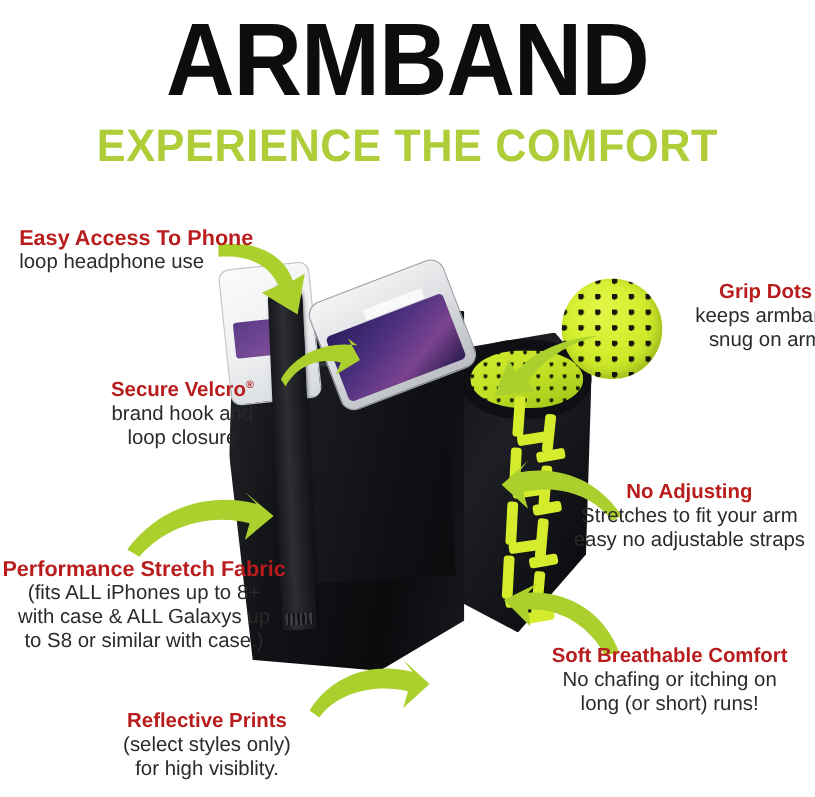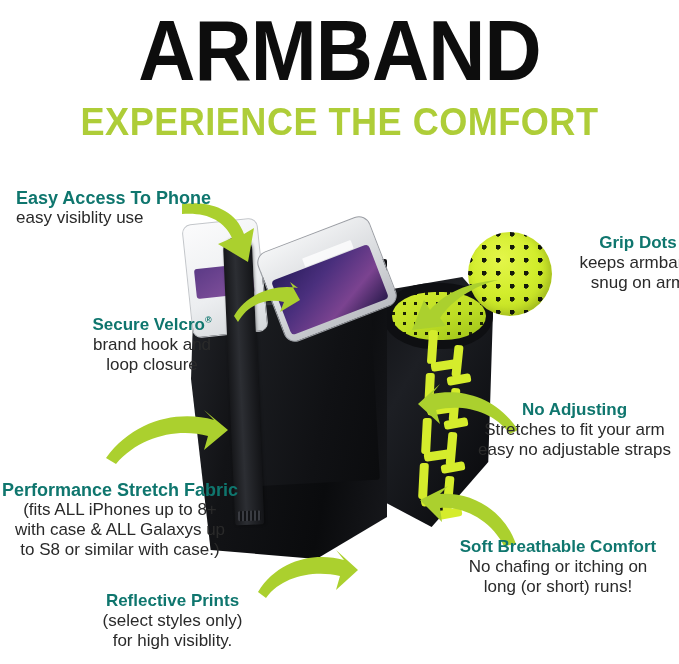--- a/index.html
+++ b/index.html
@@ -54,21 +54,21 @@
     transform-origin: center top;
   }
 
   
   .callout { position: absolute; }
   .callout .c-title {
     font-family: "Liberation Sans Narrow", "Liberation Sans", sans-serif;
     font-weight: 700;
     font-size: 17px;
     line-height: 20px;
-    color: #0f766e;
+    color: #b91c1c;
     white-space: nowrap;
   }
   .callout .c-line {
     font-family: "Liberation Sans Narrow", "Liberation Sans", sans-serif;
     font-weight: 400;
     font-size: 17px;
     line-height: 20px;
     color: #2a2a2a;
     white-space: nowrap;
   }
@@ -77,21 +77,21 @@
   .callout .reg {
     font-size: 9px;
     vertical-align: super;
     font-weight: 700;
   }
 
   #co-easy-access { top: 188px; left: 16px; }
   #co-easy-access .c-title { font-size: 18px; }
 
   #co-velcro { top: 310px; left: 62px; text-align: center; width: 180px; }
-  #co-performance { top: 480px; left: 2px; text-align: center; width: 236px; }
+  #co-performance { top: 464px; left: 2px; text-align: center; width: 236px; }
   #co-performance .c-title { font-size: 18px; }
   #co-reflective { top: 591px; left: 70px; text-align: center; width: 205px; }
 
   #co-grip { top: 233px; left: 557px; text-align: center; width: 122px; margin-left: 20px; }
   #co-noadjust { top: 400px; left: 470px; text-align: center; width: 209px; }
   #co-soft { top: 537px; left: 437px; text-align: center; width: 242px; }
 
   
   #product {
     position: absolute;
@@ -366,21 +366,21 @@
 <svg class="arrow" style="left:416px;top:382px;" width="104" height="54" viewBox="0 0 104 54">
   <path d="M102 48 C80 14 44 6 16 12 L24 2 L2 22 L24 42 L20 28 C46 22 76 28 94 52 Z"></path>
 </svg>
 
 <svg class="arrow" style="left:412px;top:486px;" width="108" height="62" viewBox="0 0 108 62">
   <path d="M104 58 C92 24 60 6 28 8 L36 0 L8 14 L30 36 L28 22 C54 20 80 36 92 60 Z"></path>
 </svg>
 
 <div class="callout align-left" id="co-easy-access">
   <div class="c-title">Easy Access To Phone</div>
-  <div class="c-line">easy visiblity use</div>
+  <div class="c-line">loop headphone use</div>
 </div>
 
 <div class="callout align-center" id="co-velcro">
   <div class="c-title"><span>Secure Velcro</span><span class="reg">®</span></div>
   <div class="c-line">brand hook and</div>
   <div class="c-line">loop closure</div>
 </div>
 
 <div class="callout align-center" id="co-performance">
   <div class="c-title">Performance Stretch Fabric</div>

